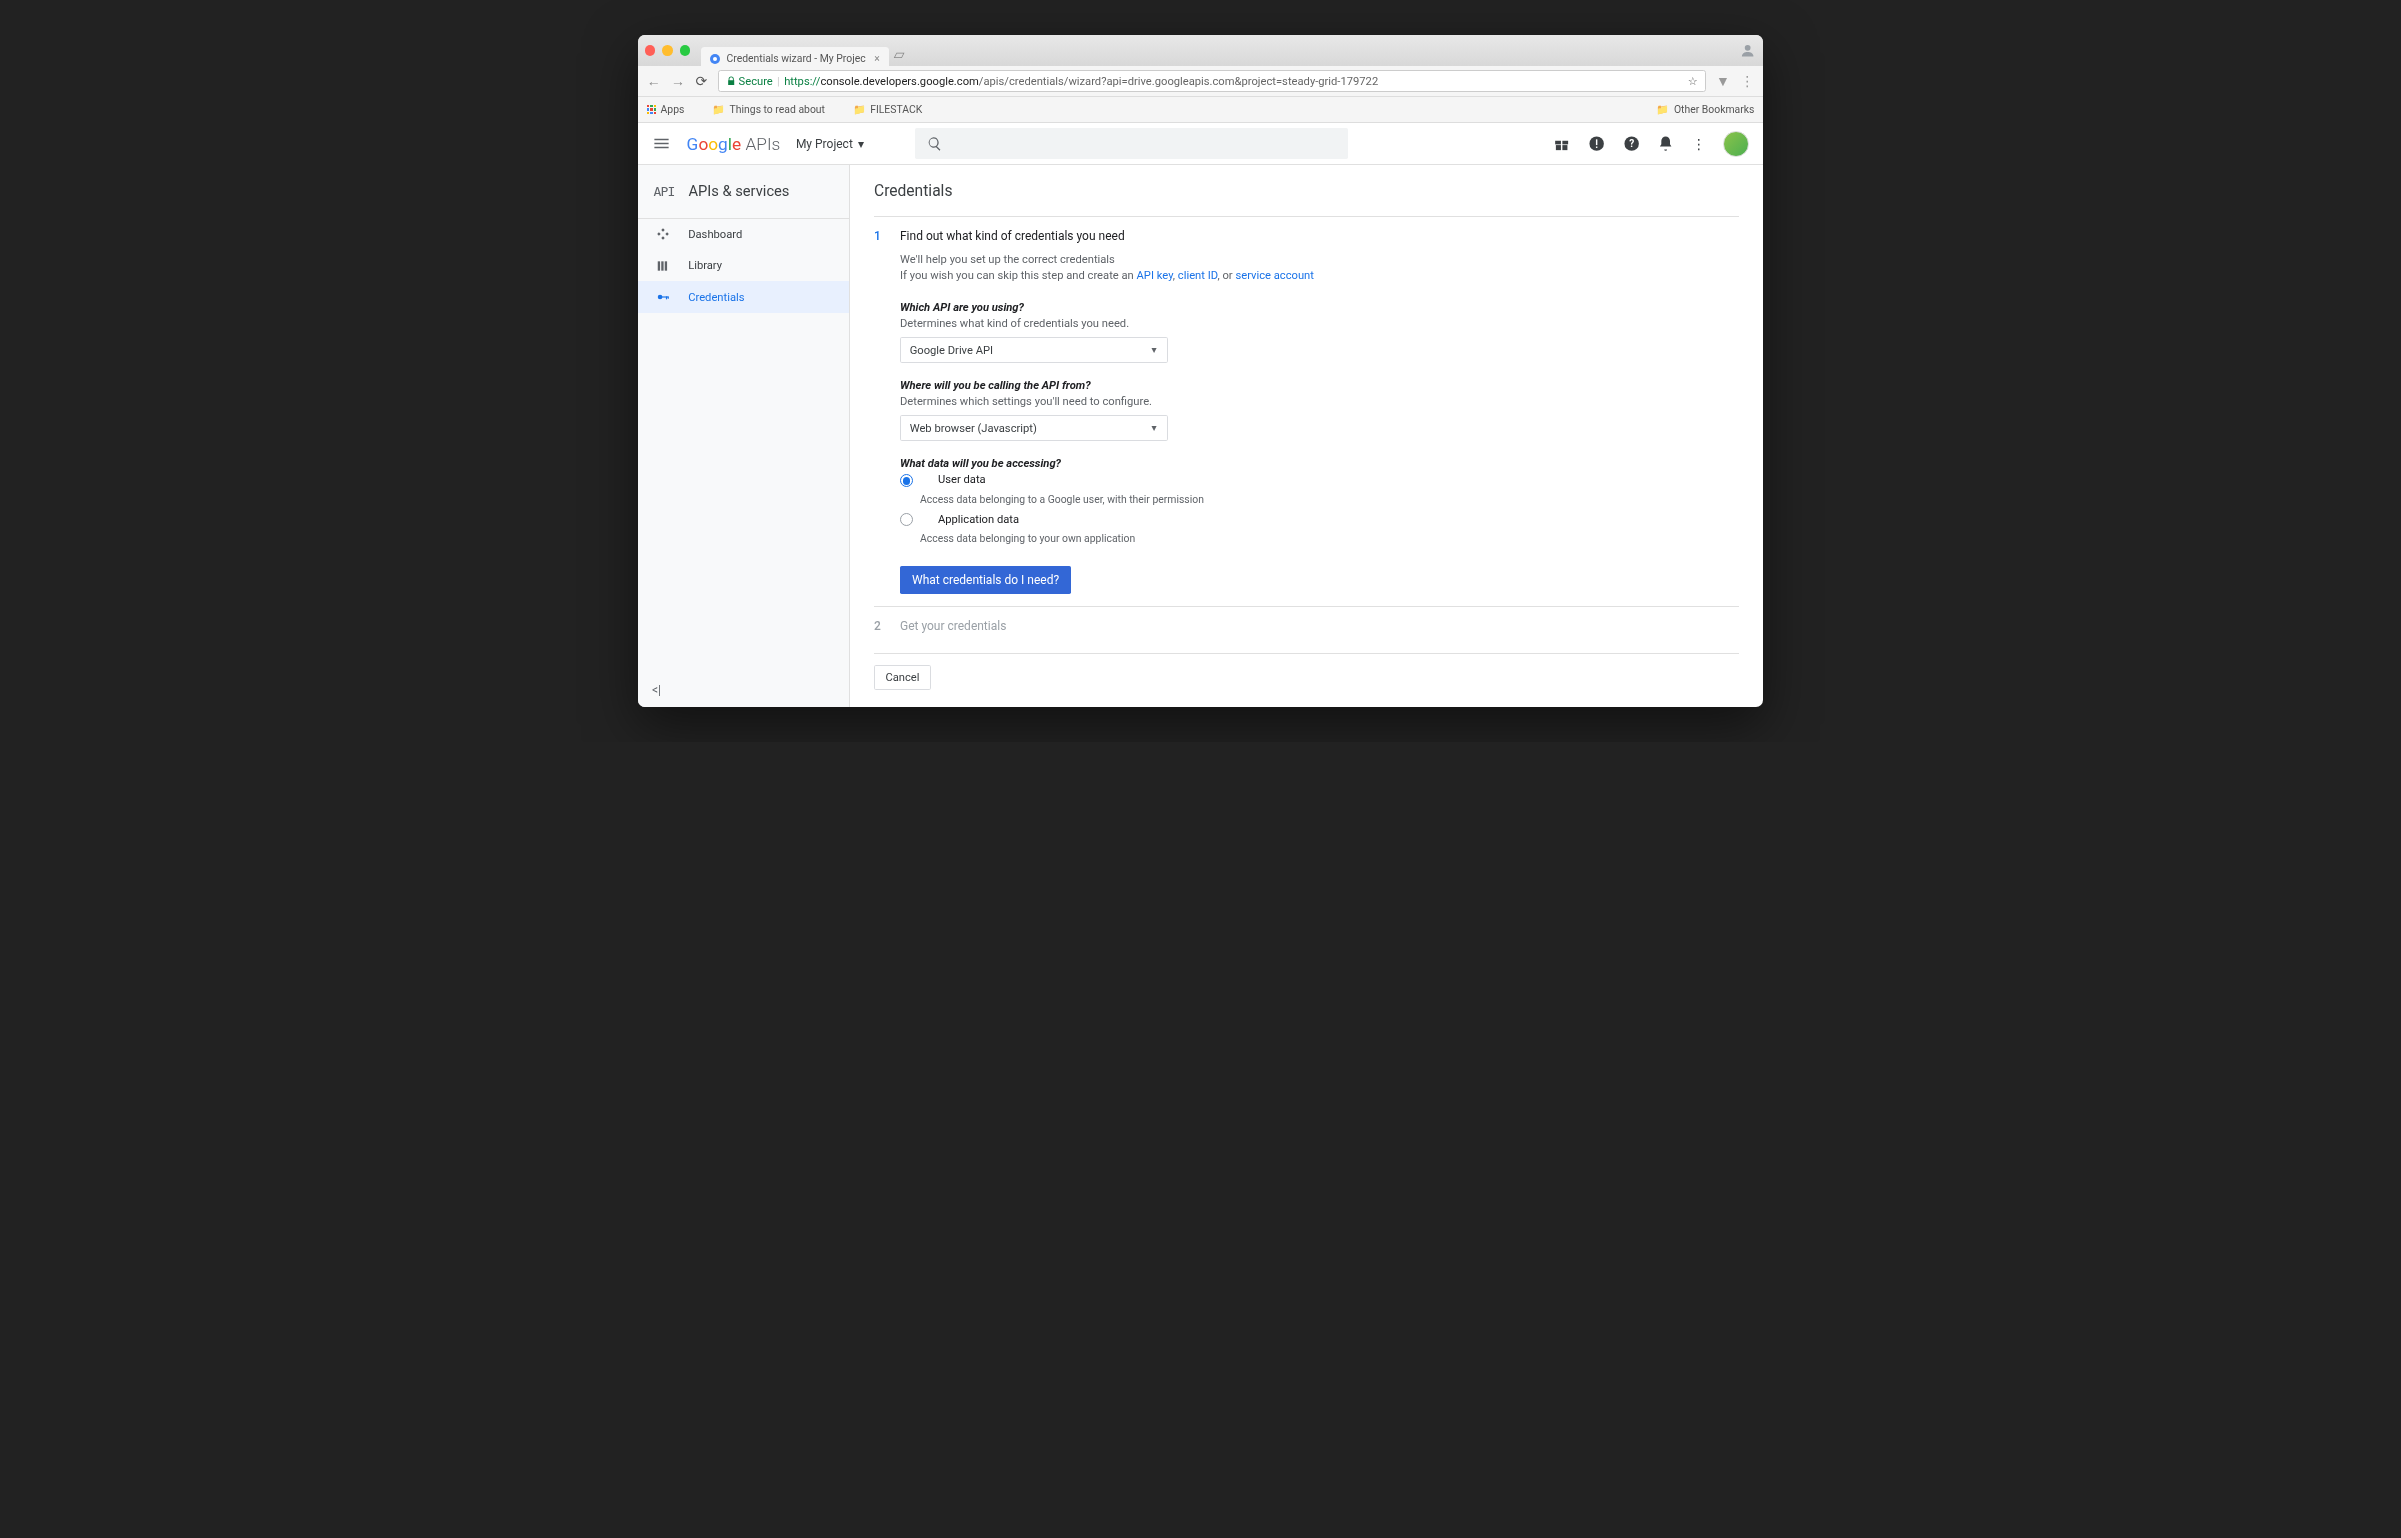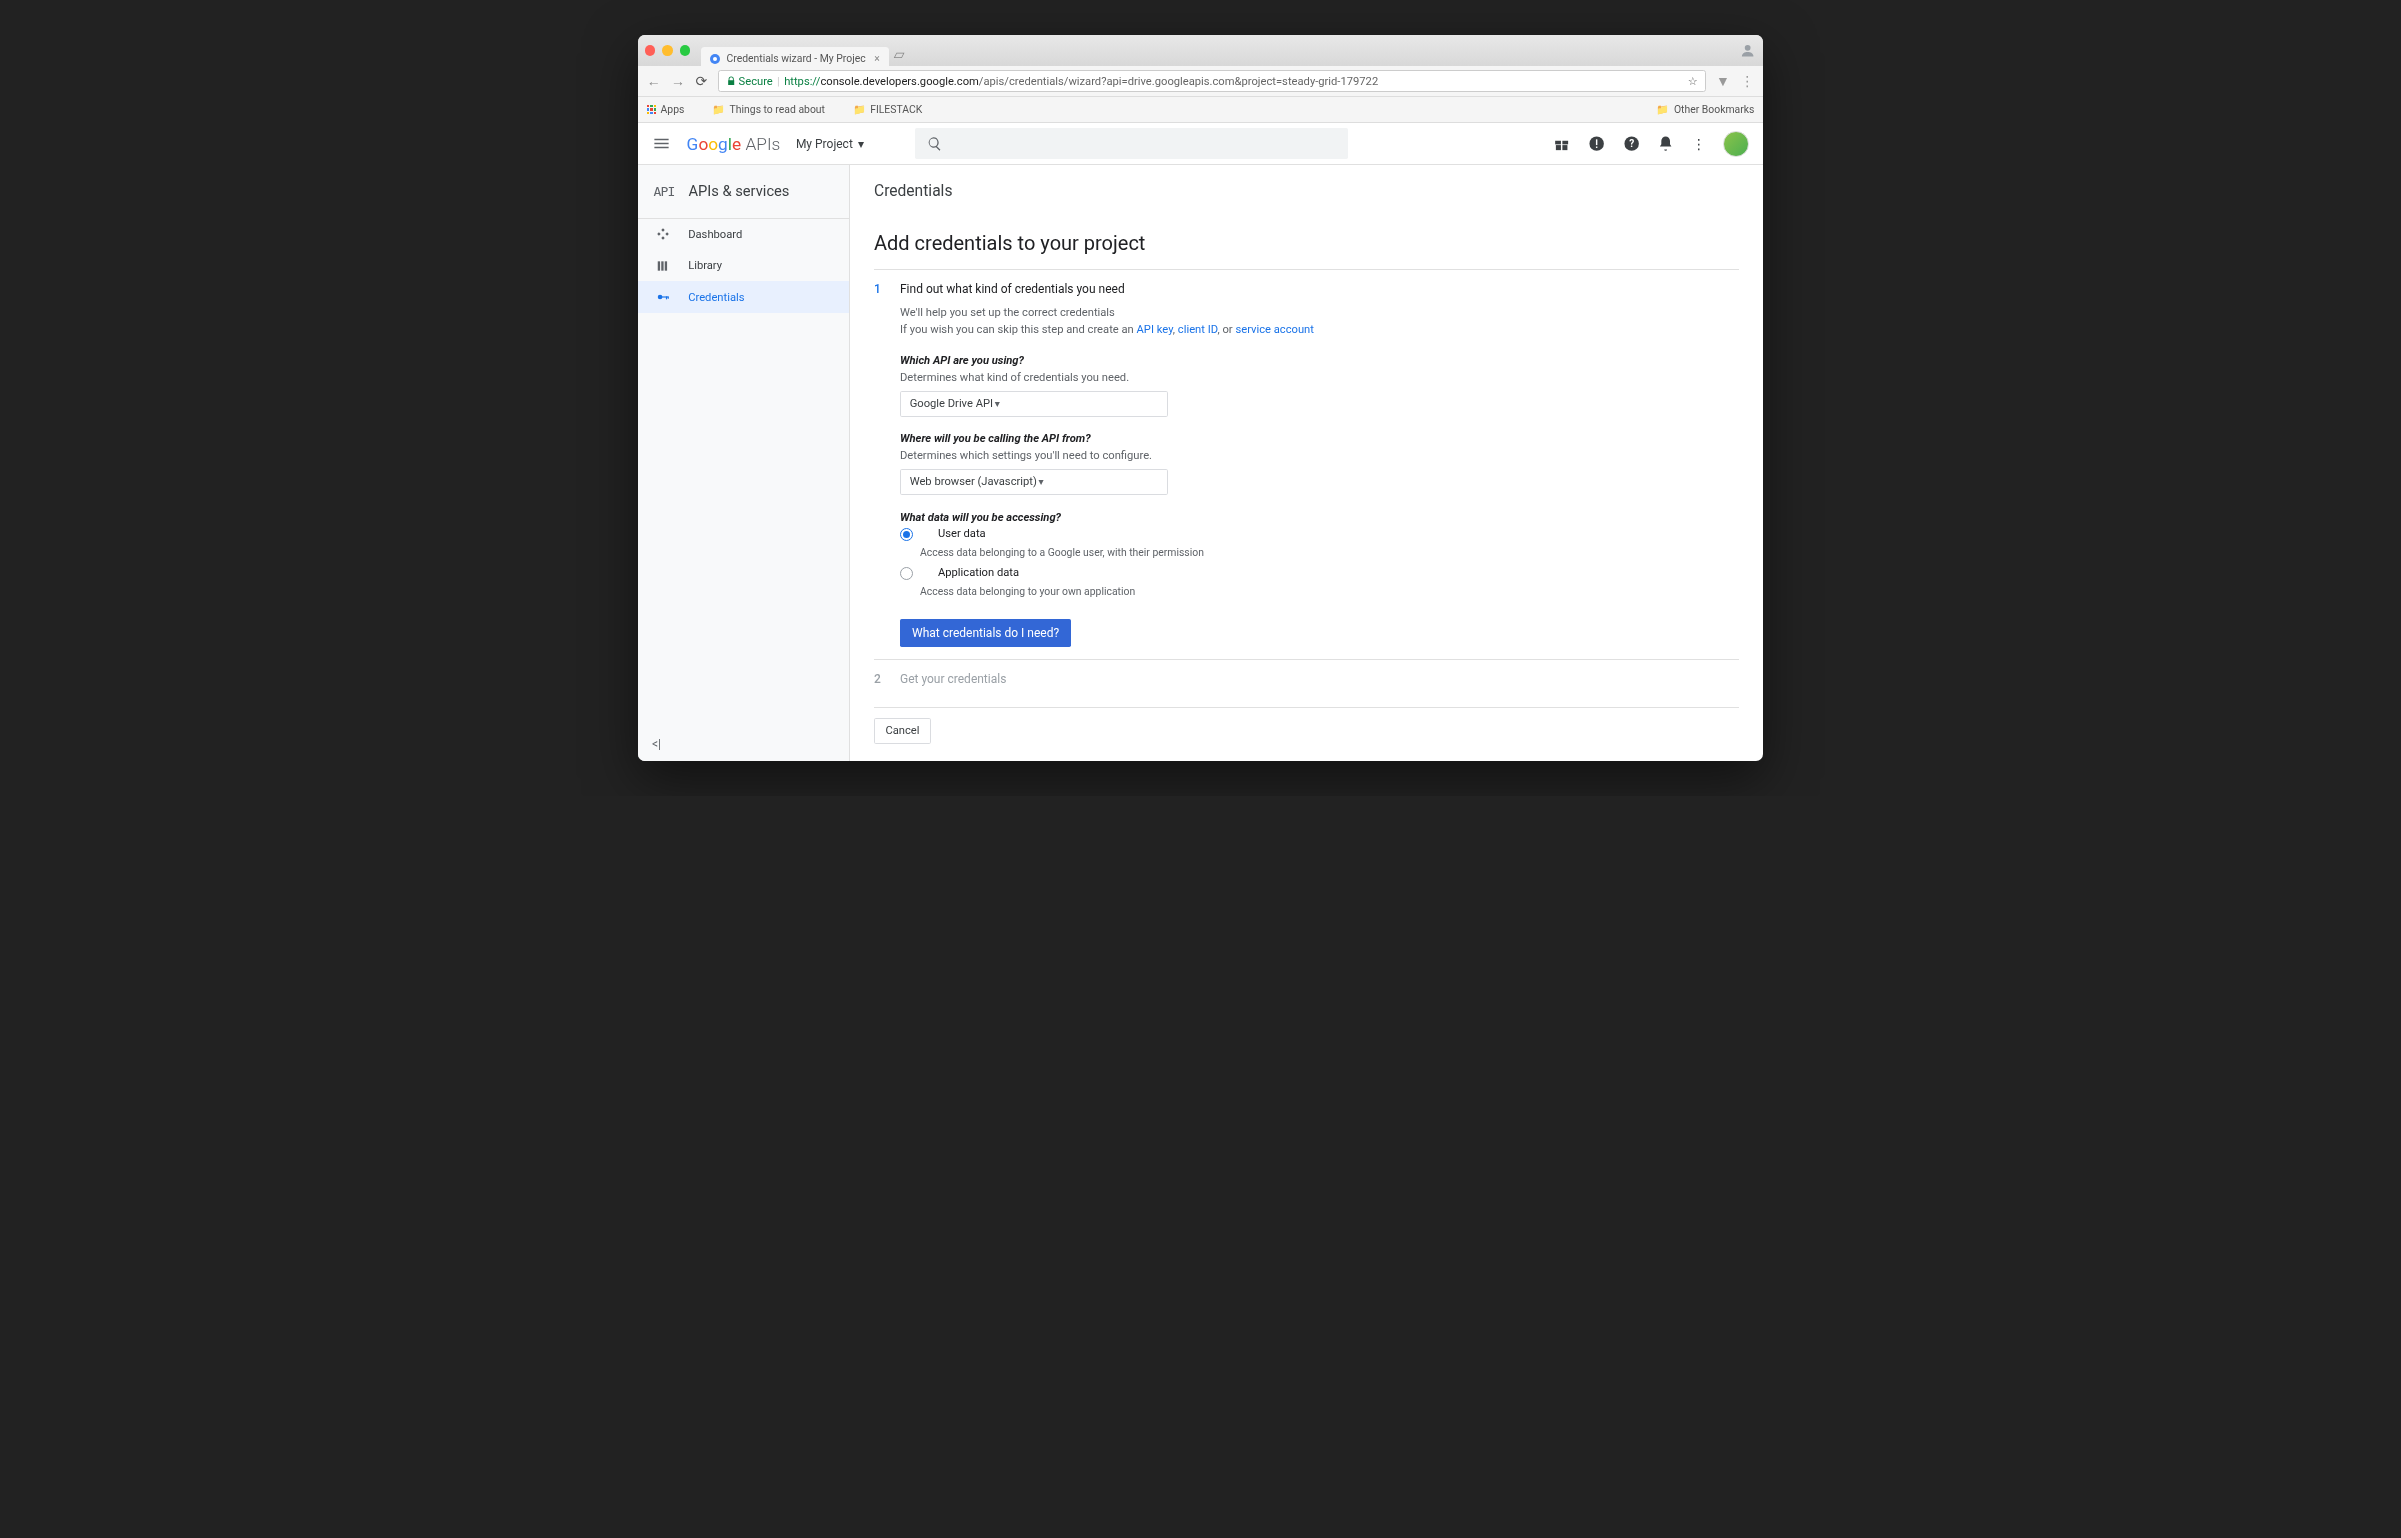--- a/index.html
+++ b/index.html
@@ -69,21 +69,21 @@
 .step-num.inactive { color: #9aa0a6; }
 .step-body { flex: 1; }
 .step-title { font-size: 12px; color: #202124; margin-bottom: 8.7px; }
 .step-title.inactive { color: #9aa0a6; }
 .help-text { font-size: 11.2px; color: #5f6368; line-height: 1.5; }
 .help-text a { color: #1a73e8; text-decoration: none; }
 
 .field-group { margin-top: 15.6px; }
 .field-label { font-size: 11.2px; font-weight: 700; color: #202124; margin-bottom: 3.5px; font-style: italic; }
 .field-desc { font-size: 11.2px; color: #5f6368; margin-bottom: 7px; }
-.select { width: 268px; height: 26px; border: 0.9px solid #dadce0; border-radius: 1.7px; background: #fff; display: flex; align-items: center; padding: 0 8.7px; font-size: 11.2px; color: #3c4043; cursor: pointer; }
+.select { width: 268px; height: 26px; border: 0.9px solid #dadce0; border-radius: 1.7px; background: #fff; display: flex; align-items: center; justify-content: space-between; padding: 0 8.7px; font-size: 11.2px; color: #3c4043; cursor: pointer; }
 .select .caret { color: #5f6368; font-size: 8.7px; }
 
 .radio-row { display: flex; align-items: flex-start; gap: 25px; margin-bottom: 5.2px; }
 .radio { width: 13px; height: 13px; border-radius: 50%; border: 1.7px solid #9aa0a6; margin-top: 0.9px; flex-shrink: 0; position: relative; }
 .radio.checked { border-color: #1a73e8; }
 .radio.checked::after { content:''; position:absolute; inset:1.7px; background:#1a73e8; border-radius:50%; }
 .radio-label { font-size: 11.2px; color: #202124; }
 .radio-desc { font-size: 10.4px; color: #5f6368; margin-left: 20px; margin-bottom: 7px; }
 
 .primary-btn { background: #3367d6; color: #fff; border: none; padding: 7px 12px; font-size: 12px; border-radius: 1.7px; cursor: pointer; margin-top: 14px; }
@@ -239,21 +239,20 @@
               <rect x="20" y="11" width="2" height="4"></rect>
             </svg>
           </span>
         <span>Credentials</span>
       </div>
       <div class="collapse-btn">&lt;|</div>
     </div>
 
     <div class="main">
       <div class="page-title-row">Credentials</div>
-      <div class="section-title">Add credentials to your project</div>
       <hr class="hr">
 
       <div class="step">
         <div class="step-num">1</div>
         <div class="step-body">
           <div class="step-title">Find out what kind of credentials you need</div>
           <div class="help-text">
             <span>We'll help you set up the correct credentials</span><br>
             <span>If you wish you can skip this step and create an </span><a>API key</a><span>, </span><a>client ID</a><span>, or </span><a>service account</a>
           </div>

